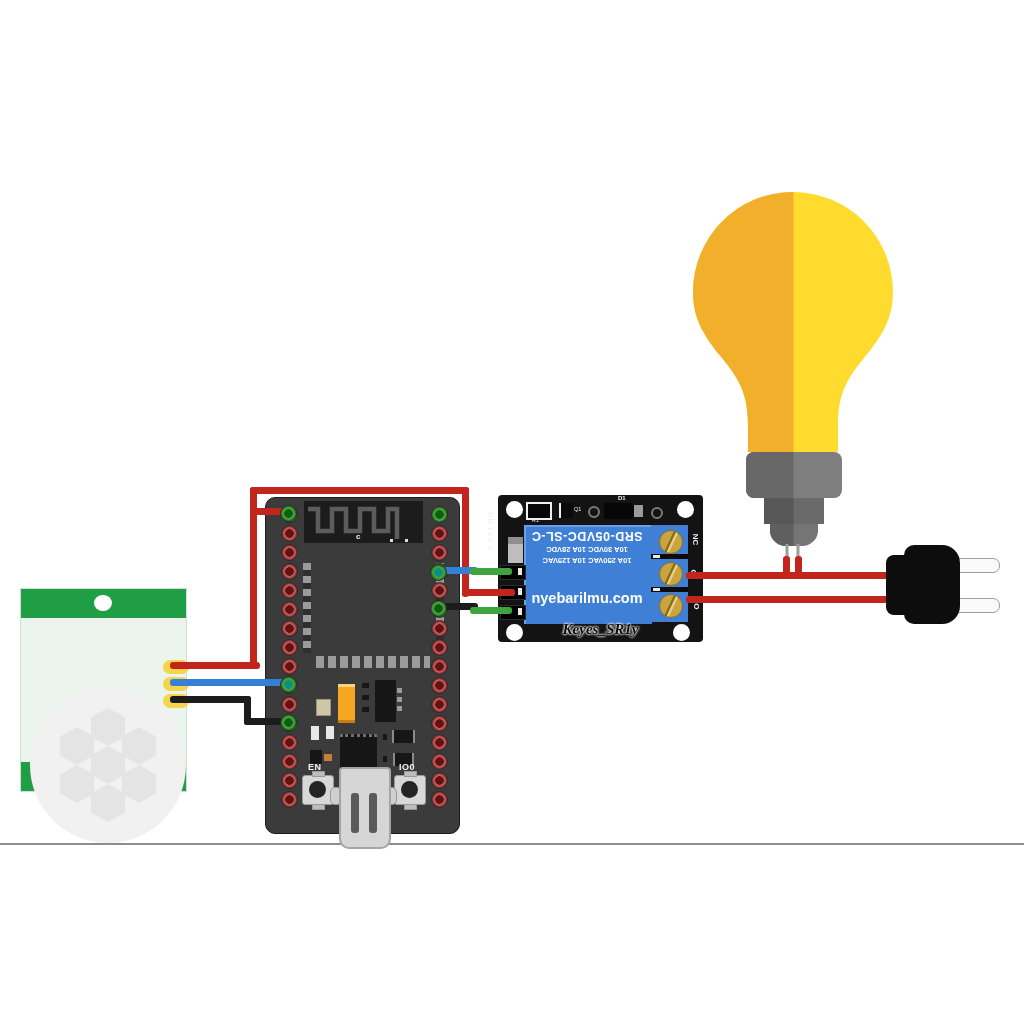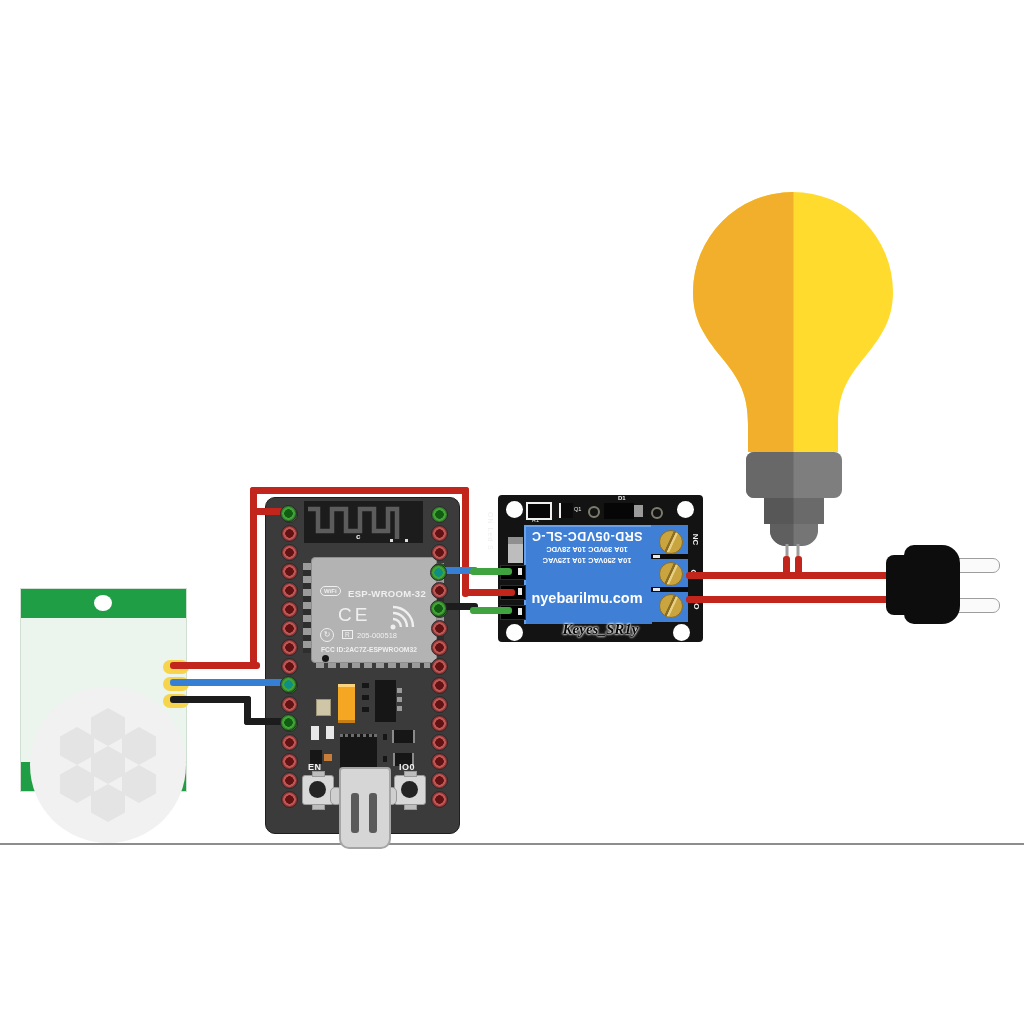--- a/index.html
+++ b/index.html
@@ -82,36 +82,20 @@
       </svg>
     </div>
     <div class="abs white" style="left:90px;top:34px;font-size:8px;font-weight:bold;">c</div>
     <div class="abs" style="left:124px;top:41px;width:3px;height:3px;background:#ddd;"></div>
     <div class="abs" style="left:139px;top:41px;width:3px;height:3px;background:#ddd;"></div>
 
     <div class="castL"></div>
     <div class="castR"></div>
     <div class="castB"></div>
 
-    <div class="shield">
-      <span class="shield-text" style="left:8px;top:28px;border:1px solid #efefef;border-radius:7px;padding:1px 3px;font-size:6px;font-weight:bold;">WiFi</span>
-      <span class="shield-text" style="left:36px;top:30px;font-size:9.5px;font-weight:bold;letter-spacing:0.3px;">ESP-WROOM-32</span>
-      <span class="shield-text" style="left:26px;top:46px;font-size:19px;letter-spacing:3px;">CE</span>
-      <svg class="abs" style="left:76px;top:44px;" width="30" height="30">
-        <circle cx="5" cy="25" r="2.5" fill="#efefef"></circle>
-        <path d="M5 17 A8 8 0 0 1 13 25" stroke="#efefef" stroke-width="2.4" fill="none"></path>
-        <path d="M5 11 A14 14 0 0 1 19 25" stroke="#efefef" stroke-width="2.4" fill="none"></path>
-        <path d="M5 5 A20 20 0 0 1 25 25" stroke="#efefef" stroke-width="2.4" fill="none"></path>
-      </svg>
-      <span class="shield-text" style="left:8px;top:70px;width:12px;height:12px;border:1px solid #efefef;border-radius:50%;font-size:8px;line-height:12px;text-align:center;display:inline-block;">↻</span>
-      <span class="shield-text" style="left:30px;top:72px;border:1px solid #efefef;padding:0 2px;font-size:6.5px;">R</span>
-      <span class="shield-text" style="left:45px;top:73px;font-size:7.5px;">205-000518</span>
-      <span class="shield-text" style="left:9px;top:88px;font-size:6.7px;font-weight:bold;">FCC ID:2AC7Z-ESPWROOM32</span>
-      <div class="abs" style="left:10px;top:97px;width:7px;height:7px;border-radius:50%;background:#171717;"></div>
-    </div>
 
     <div class="abs" style="left:72px;top:186px;width:17px;height:33px;background:#f5a623;border-top:3px solid #fcd27d;border-bottom:3px solid #c77f14;"></div>
     <div class="abs" style="left:50px;top:201px;width:13px;height:15px;background:#cfc6a8;border:1px solid #9e9478;"></div>
     <div class="ic" style="left:109px;top:182px;width:21px;height:42px;"></div>
     <div class="abs" style="left:131px;top:190px;width:5px;height:26px;background:repeating-linear-gradient(#9a9a9a 0 5px,#3b3b3b 5px 9px);"></div>
     <div class="ic" style="left:96px;top:185px;width:7px;height:5px;"></div>
     <div class="ic" style="left:96px;top:197px;width:7px;height:5px;"></div>
     <div class="ic" style="left:96px;top:209px;width:7px;height:5px;"></div>
     <div class="abs" style="left:45px;top:228px;width:8px;height:14px;background:#e8e8e8;"></div>
     <div class="abs" style="left:60px;top:228px;width:8px;height:13px;background:#e8e8e8;"></div>

